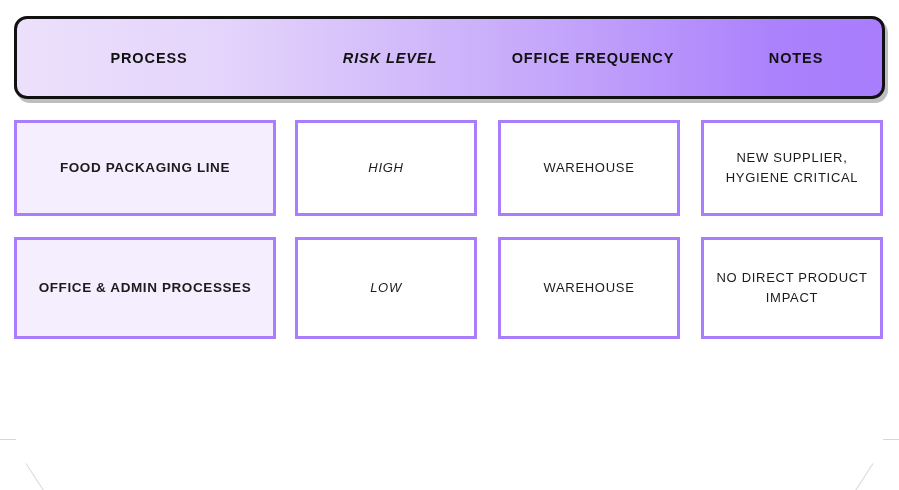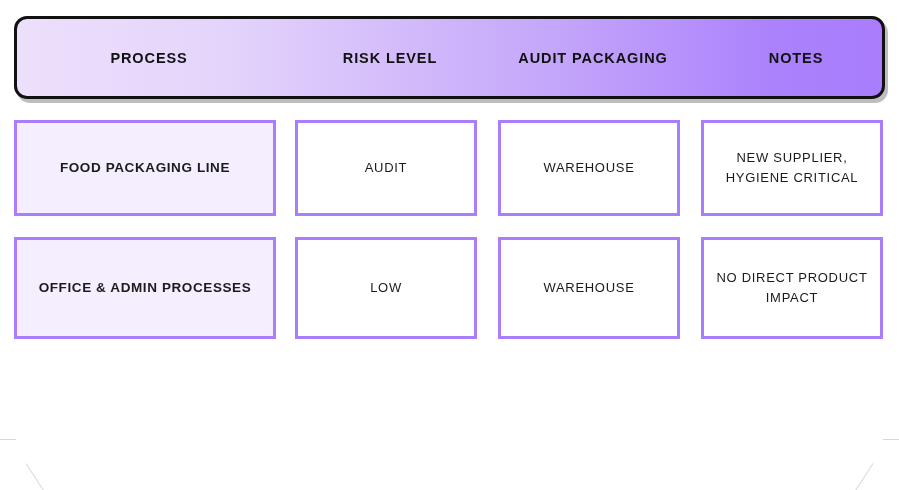--- a/index.html
+++ b/index.html
@@ -100,21 +100,21 @@
 
   .cell.process {
     background: #f5eeff;
     font-weight: 700;
     font-size: 13.5px;
     letter-spacing: 0.6px;
   }
 
   
   .col-process   { width: 262px; flex: 0 0 262px; }
-  .col-risk      { width: 182px; flex: 0 0 182px; }
+  .col-risk      { width: 182px; flex: 0 0 182px; font-style: italic; }
   .col-audit     { width: 182px; flex: 0 0 182px; }
   .col-notes     { width: 182px; flex: 0 0 182px; }
 
   .gap-a { flex: 0 0 19px; }
   .gap-b { flex: 0 0 21px; }
   .gap-c { flex: 0 0 21px; }
 
   
   .hdr-pad-l { flex: 0 0 1px; }
 
@@ -132,31 +132,31 @@
 <div class="deco deco-line-right-d"></div>
 
 <div class="table-wrap">
 
   <div class="header-bar">
     <div class="hdr-pad-l"></div>
     <div class="header-cell col-process">PROCESS</div>
     <div class="gap-a"></div>
     <div class="header-cell col-risk">RISK LEVEL</div>
     <div class="gap-b"></div>
-    <div class="header-cell col-audit">AUDIT PACKAGING</div>
+    <div class="header-cell col-audit">OFFICE FREQUENCY</div>
     <div class="gap-c"></div>
     <div class="header-cell col-notes">NOTES</div>
   </div>
 
   <div class="rows">
 
     <div class="row row-1">
       <div class="cell process col-process">FOOD PACKAGING LINE</div>
       <div class="gap-a"></div>
-      <div class="cell col-risk">AUDIT</div>
+      <div class="cell col-risk">HIGH</div>
       <div class="gap-b"></div>
       <div class="cell col-audit">WAREHOUSE</div>
       <div class="gap-c"></div>
       <div class="cell col-notes">NEW SUPPLIER, HYGIENE CRITICAL</div>
     </div>
 
 
     <div class="row row-3">
       <div class="cell process col-process">OFFICE &amp; ADMIN PROCESSES</div>
       <div class="gap-a"></div>

